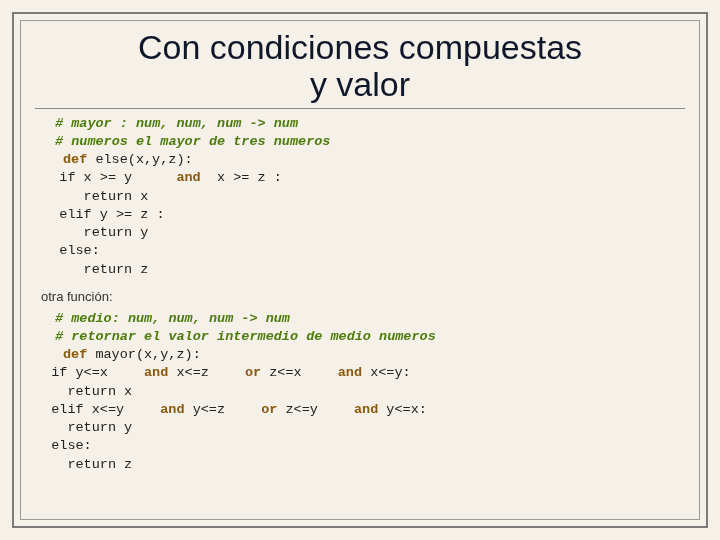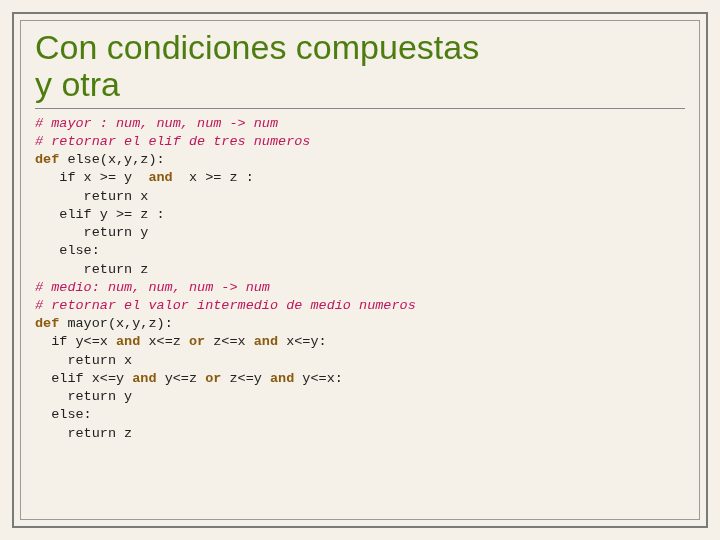--- a/index.html
+++ b/index.html
@@ -24,70 +24,72 @@
     top: 6px;
     left: 6px;
     right: 6px;
     bottom: 6px;
     border: 1px solid #9a9a9a;
     padding: 8px 14px 10px 14px;
     box-sizing: border-box;
   }
   .title {
     font-size: 34px;
-    color: #4d7c0f;
+    text-align: center;
+    color: #0f172a;
     line-height: 1.1;
     margin: 0 0 0 0;
     font-weight: normal;
   }
   .divider {
     border: none;
     border-top: 1px solid #888;
     margin: 4px 0 6px 0;
   }
   .code-block {
     font-family: "Courier New", Courier, monospace;
     font-size: 13.5px;
     line-height: 1.35;
     white-space: pre;
     color: #222;
     margin: 0;
   }
-  .code-block .c  { color: #be185d; font-style: italic; font-weight: normal; }
-  .code-block .k  { color: #8a5a0f; font-weight: bold; }
+  .code-block .c  { color: #4d7c0f; font-style: italic; font-weight: bold; margin-left: 20px; }
+  .code-block .k  { color: #8a5a0f; font-weight: bold; margin-left: 28px; }
   .caption {
     font-family: Arial, Helvetica, sans-serif;
     font-size: 13px;
     color: #333;
     margin: 10px 0 6px 6px;
   }
 </style>
 </head>
 <body>
 
 <div class="outer-frame">
   <div class="inner-frame">
 
     <h1 class="title">
       <span>Con condiciones compuestas</span><br>
-      <span>y otra</span>
+      <span>y valor</span>
     </h1>
 
     <hr class="divider">
 
 <pre class="code-block"><span class="c"># mayor : num, num, num -&gt; num</span>
-<span class="c"># retornar el elif de tres numeros</span>
+<span class="c"># numeros el mayor de tres numeros</span>
 <span class="k">def</span><span> else(x,y,z):</span>
 <span>   if x &gt;= y  </span><span class="k">and</span><span>  x &gt;= z :</span>
 <span>      return x</span>
 <span>   elif y &gt;= z :</span>
 <span>      return y</span>
 <span>   else:</span>
 <span>      return z</span></pre>
 
+    <div class="caption">otra función:</div>
 
 <pre class="code-block"><span class="c"># medio: num, num, num -&gt; num</span>
 <span class="c"># retornar el valor intermedio de medio numeros</span>
 <span class="k">def</span><span> mayor(x,y,z):</span>
 <span>  if y&lt;=x </span><span class="k">and</span><span> x&lt;=z </span><span class="k">or</span><span> z&lt;=x </span><span class="k">and</span><span> x&lt;=y:</span>
 <span>    return x</span>
 <span>  elif x&lt;=y </span><span class="k">and</span><span> y&lt;=z </span><span class="k">or</span><span> z&lt;=y </span><span class="k">and</span><span> y&lt;=x:</span>
 <span>    return y</span>
 <span>  else:</span>
 <span>    return z</span></pre>

